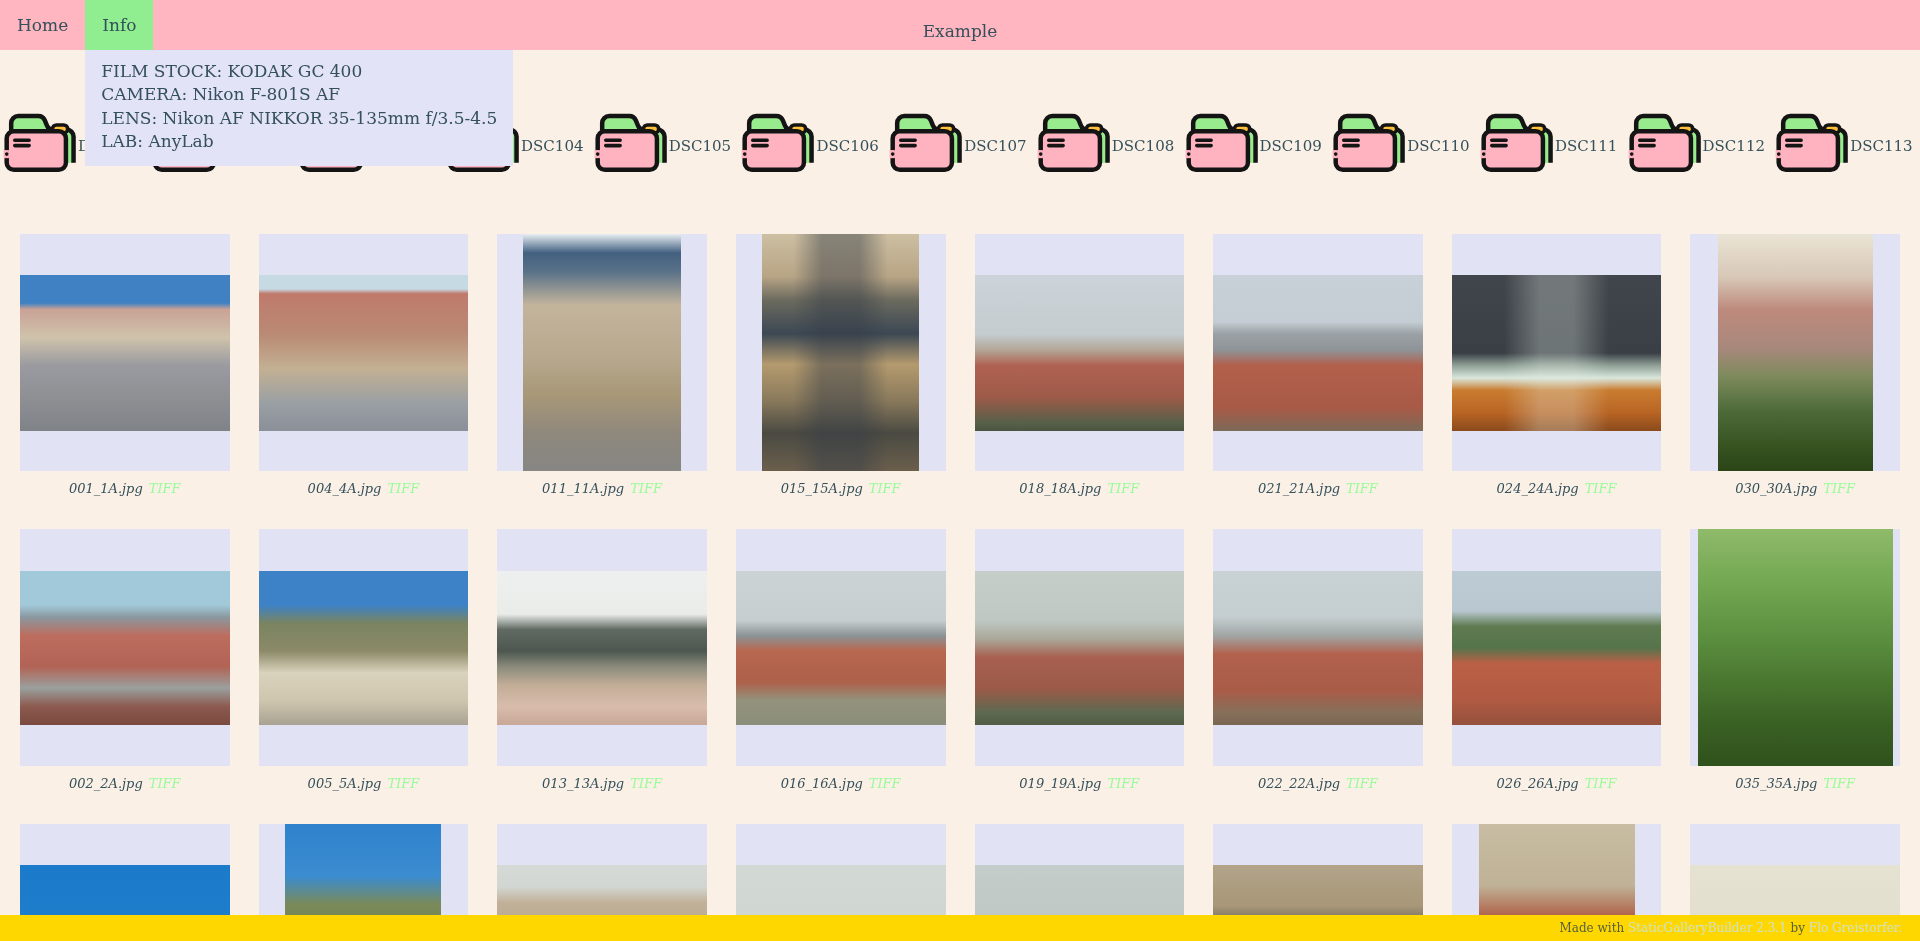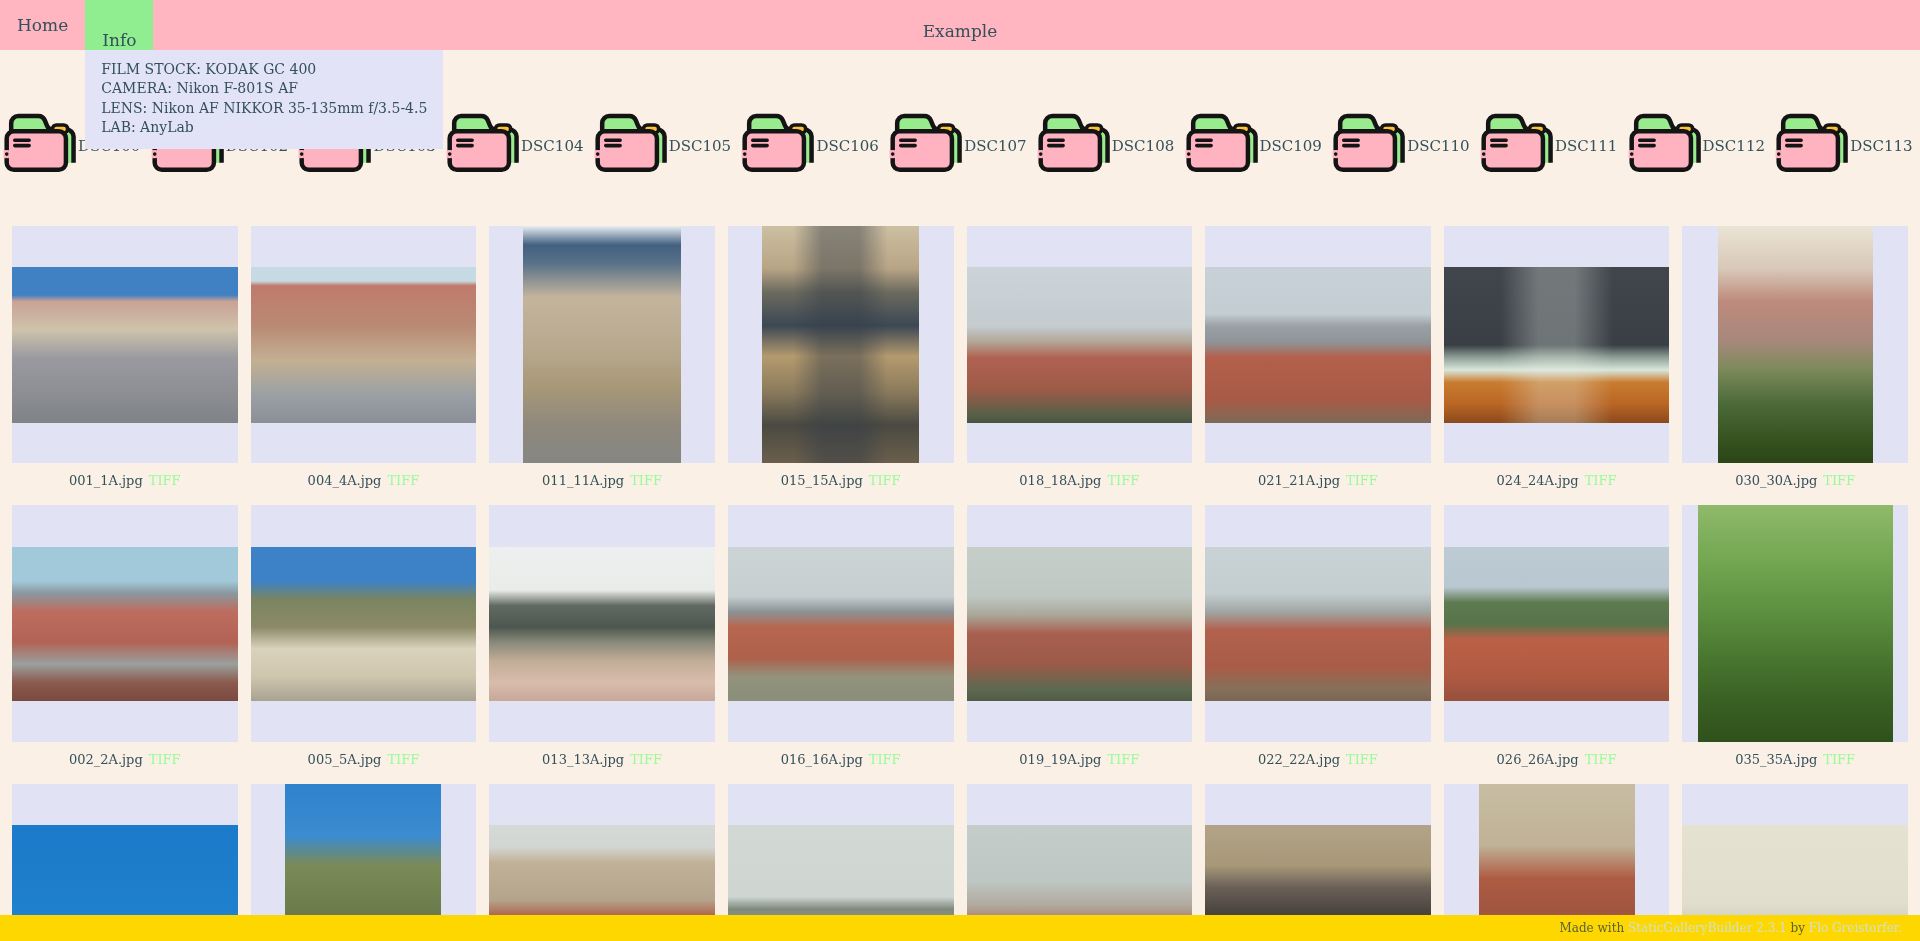--- a/index.html
+++ b/index.html
@@ -10,47 +10,47 @@
     color:var(--ink,#34505a);
   }
   
   nav{
     height:50px;background:var(--navpink,#ffb6c1);
     display:flex;align-items:stretch;position:relative;z-index:40;
     font-size:17px;
   }
   nav ul{list-style:none;margin:0;padding:0;display:flex;height:100%;}
   nav li{display:flex;align-items:center;padding:0 17px;cursor:pointer;position:relative;}
-  nav li.active{background:var(--green,#90ee90);align-items:flex-end;}
+  nav li.active{background:var(--green,#90ee90);}
   .nav-center{
     position:absolute;left:0;right:0;top:0;height:61px;
     display:flex;align-items:center;justify-content:center;pointer-events:none;
   }
   
   .tooltip{
     position:absolute;top:100%;left:0;z-index:50;
     background:var(--lavender,#e3e3f8);
     padding:10px 16px 12px;white-space:nowrap;
-    font-size:14px;line-height:1.38;cursor:default;
+    font-size:17px;line-height:1.38;cursor:default;
   }
   
   .folders{
     display:flex;justify-content:space-around;align-items:flex-start;
     padding-top:57px;
   }
   .folder{display:flex;flex-direction:row;align-items:center;flex:1;cursor:pointer;}
   .folder svg{width:78px;height:70px;display:block;}
   .flabel{margin-top:8px;font-size:15px;}
   
   .grid{
     margin:45px 8px 0;
     display:grid;grid-template-columns:repeat(8,1fr);
     column-gap:5px;row-gap:0;
   }
-  figure{margin:4px;}
+  figure{margin:12px;font-style:italic;}
   .cell{
     height:237px;background:var(--cell,#e2e2f5);
     display:flex;align-items:center;justify-content:center;
     overflow:hidden;cursor:pointer;
   }
   .ph{flex:none;}
   figcaption{
     height:34px;display:flex;align-items:center;justify-content:center;
     gap:6px;font-size:13px;
   }

